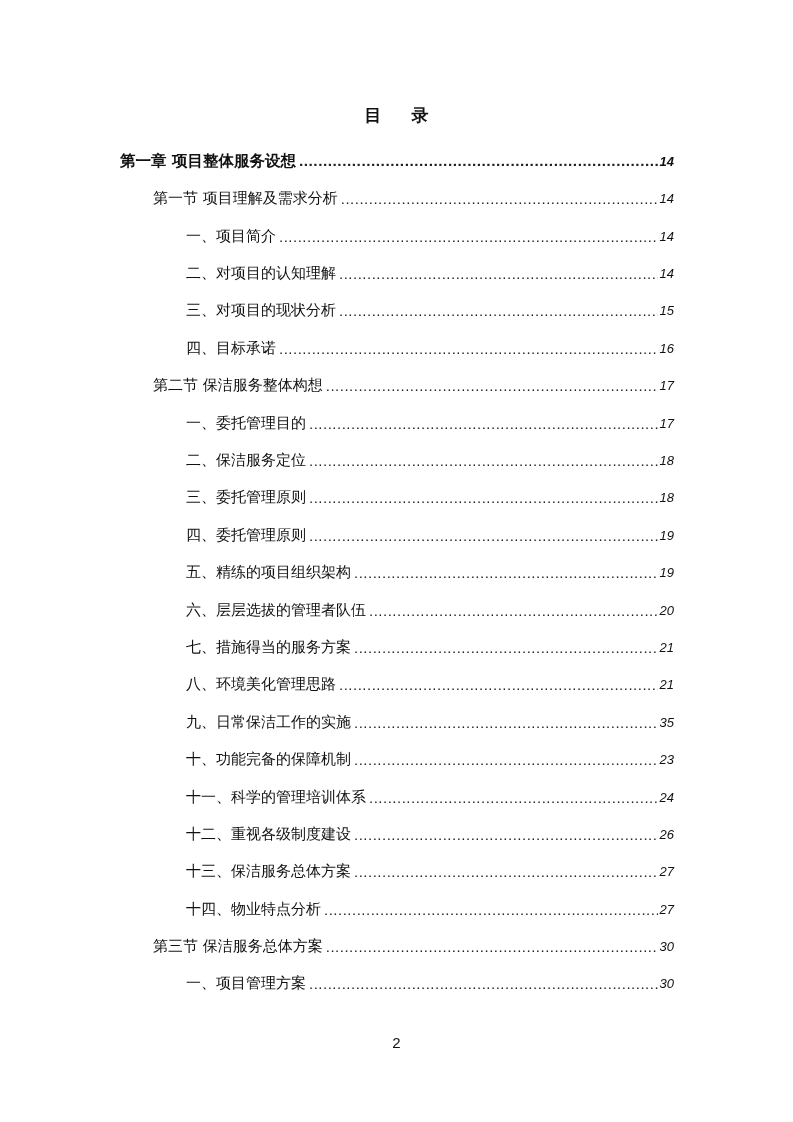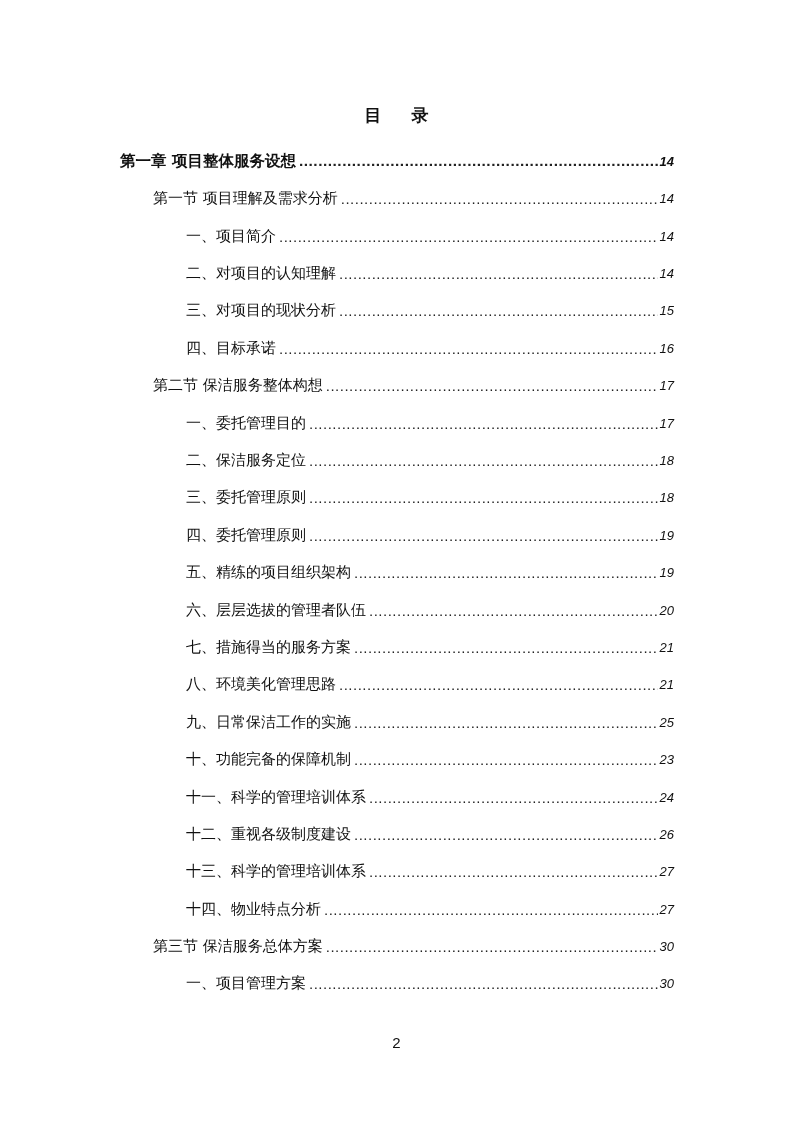--- a/index.html
+++ b/index.html
@@ -101,39 +101,39 @@
       <span class="pg">21</span>
     </div>
     <div class="row l2" style="top:523px">
       <span class="label">八、环境美化管理思路</span>
       <span class="leader"></span>
       <span class="pg">21</span>
     </div>
     <div class="row l2" style="top:561px">
       <span class="label">九、日常保洁工作的实施</span>
       <span class="leader"></span>
-      <span class="pg">25</span>
+      <span class="pg">35</span>
     </div>
     <div class="row l2" style="top:598px">
       <span class="label">十、功能完备的保障机制</span>
       <span class="leader"></span>
       <span class="pg">23</span>
     </div>
     <div class="row l2" style="top:636px">
       <span class="label">十一、科学的管理培训体系</span>
       <span class="leader"></span>
       <span class="pg">24</span>
     </div>
     <div class="row l2" style="top:673px">
       <span class="label">十二、重视各级制度建设</span>
       <span class="leader"></span>
       <span class="pg">26</span>
     </div>
     <div class="row l2" style="top:710px">
-      <span class="label">十三、科学的管理培训体系</span>
+      <span class="label">十三、保洁服务总体方案</span>
       <span class="leader"></span>
       <span class="pg">27</span>
     </div>
     <div class="row l2" style="top:748px">
       <span class="label">十四、物业特点分析</span>
       <span class="leader"></span>
       <span class="pg">27</span>
     </div>
     <div class="row l1" style="top:785px">
       <span class="label">第三节  保洁服务总体方案</span>

